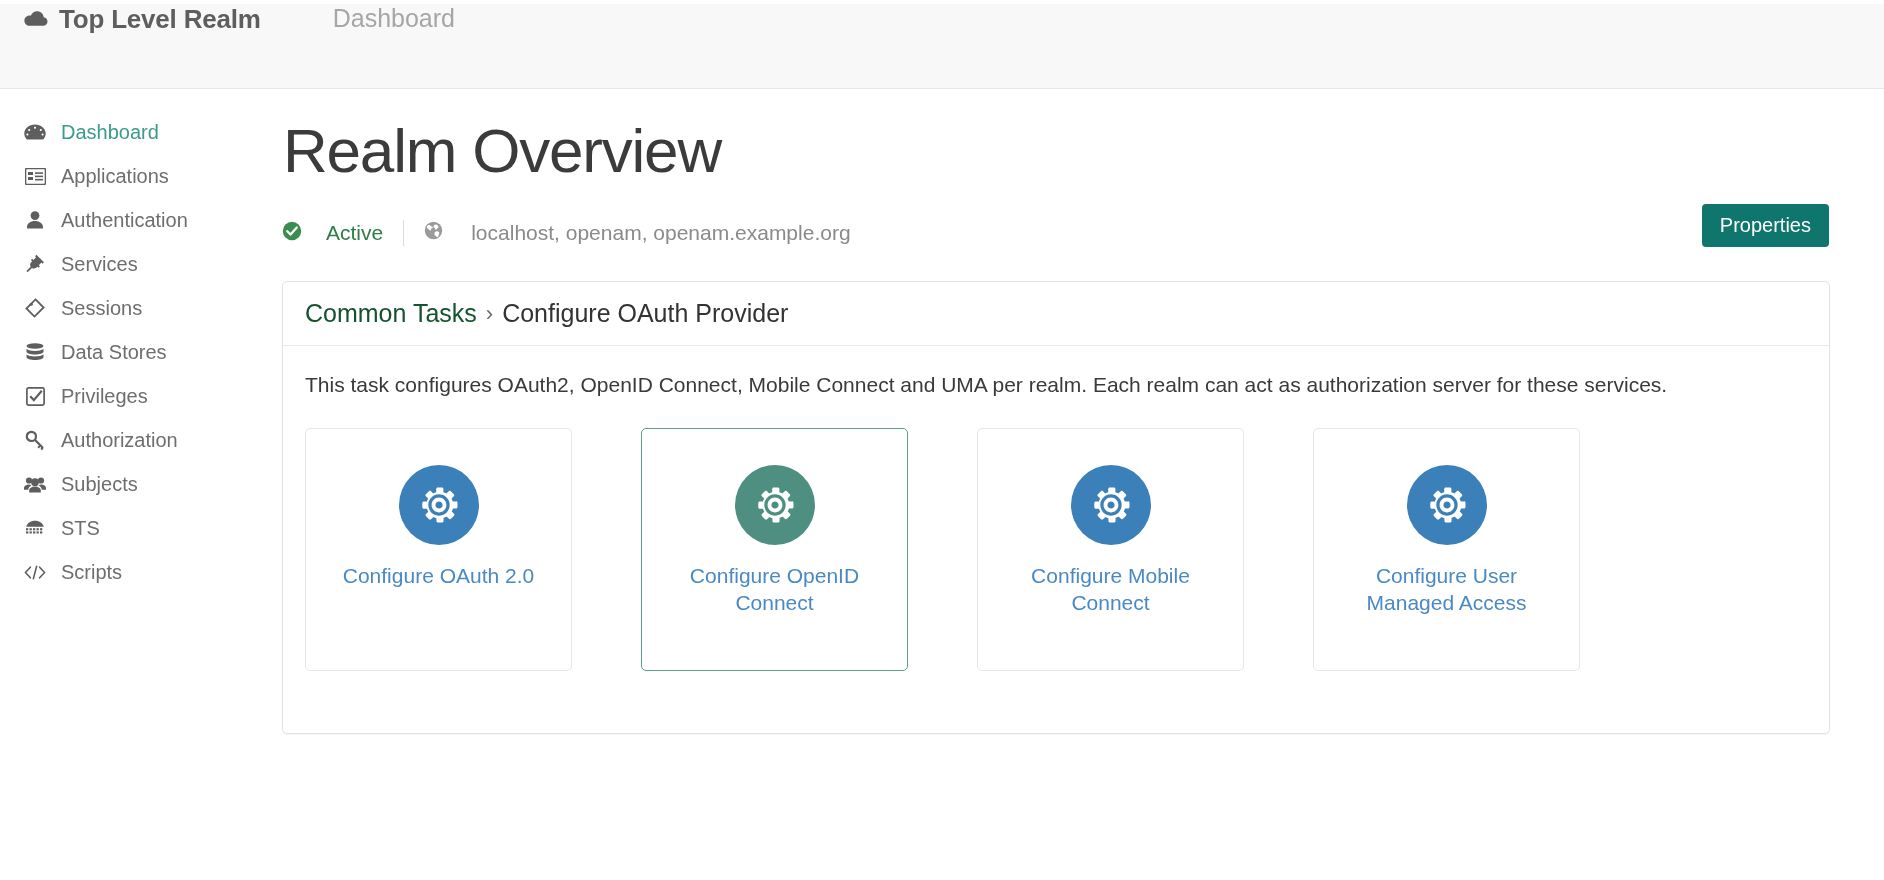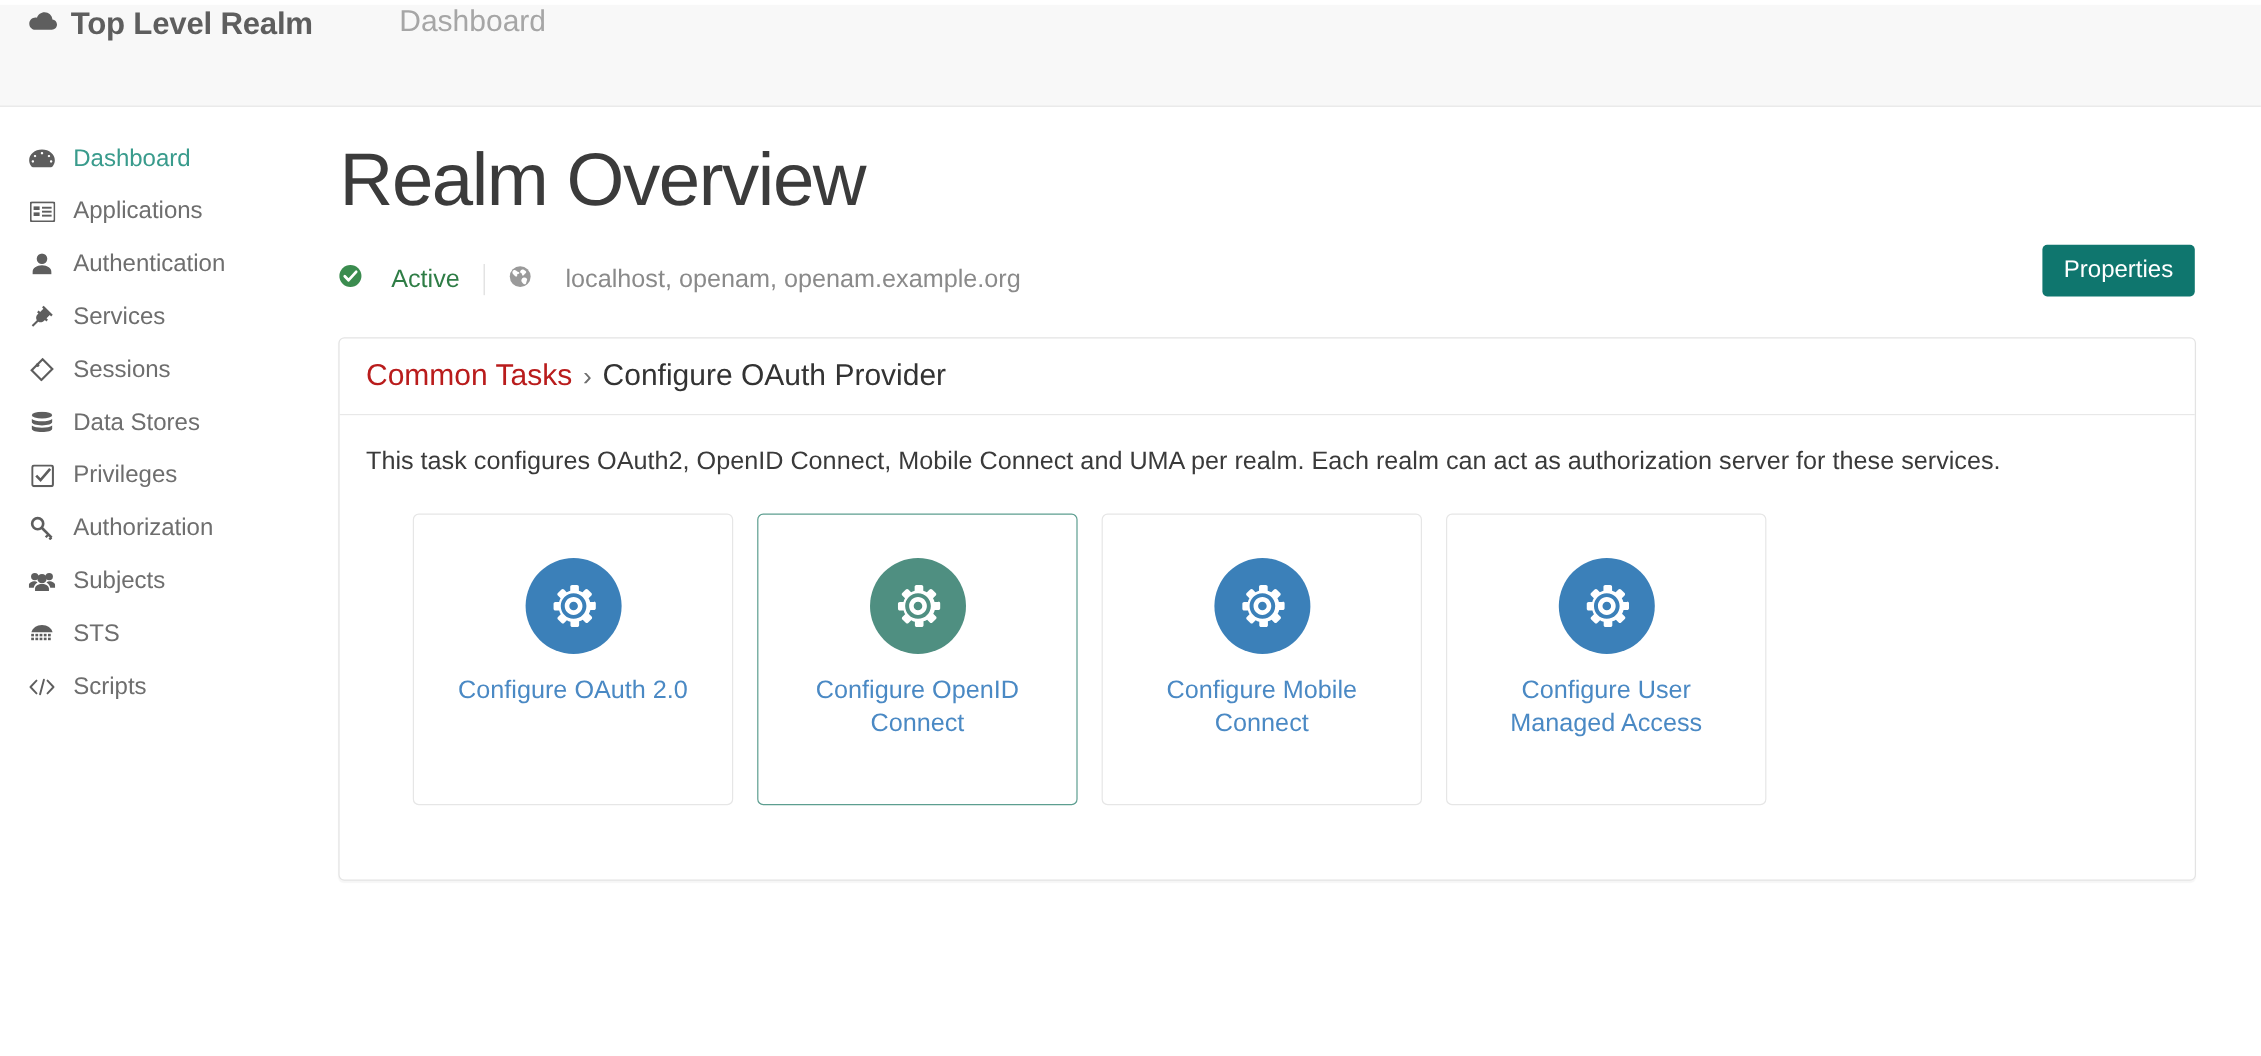--- a/index.html
+++ b/index.html
@@ -140,43 +140,42 @@
   }
   .panel-head {
     height: 64px;
     display: flex;
     align-items: center;
     padding-left: 22px;
     border-bottom: 1px solid #e8e8e8;
     font-size: 25px;
   }
   .crumb-link {
-    color: #b91c1c;
+    color: #14532d;
     cursor: pointer;
   }
   .crumb-sep {
     color: #6d6d6d;
     margin: 0 9px;
     font-size: 22px;
   }
   .crumb-current { color: #333333; }
 
   .panel-body { padding: 25px 22px 0 22px; }
   .panel-desc {
     font-size: 21px;
     color: #3a3a3a;
     line-height: 1.3;
   }
 
   .card-grid {
     display: flex;
-    gap: 20px;
+    gap: 69px;
     margin-top: 30px;
     padding-bottom: 62px;
-    margin-left: 39px;
   }
   .task-card {
     width: 267px;
     height: 243px;
     border: 1px solid #e6e6e6;
     border-radius: 5px;
     background: #ffffff;
     display: flex;
     flex-direction: column;
     align-items: center;

